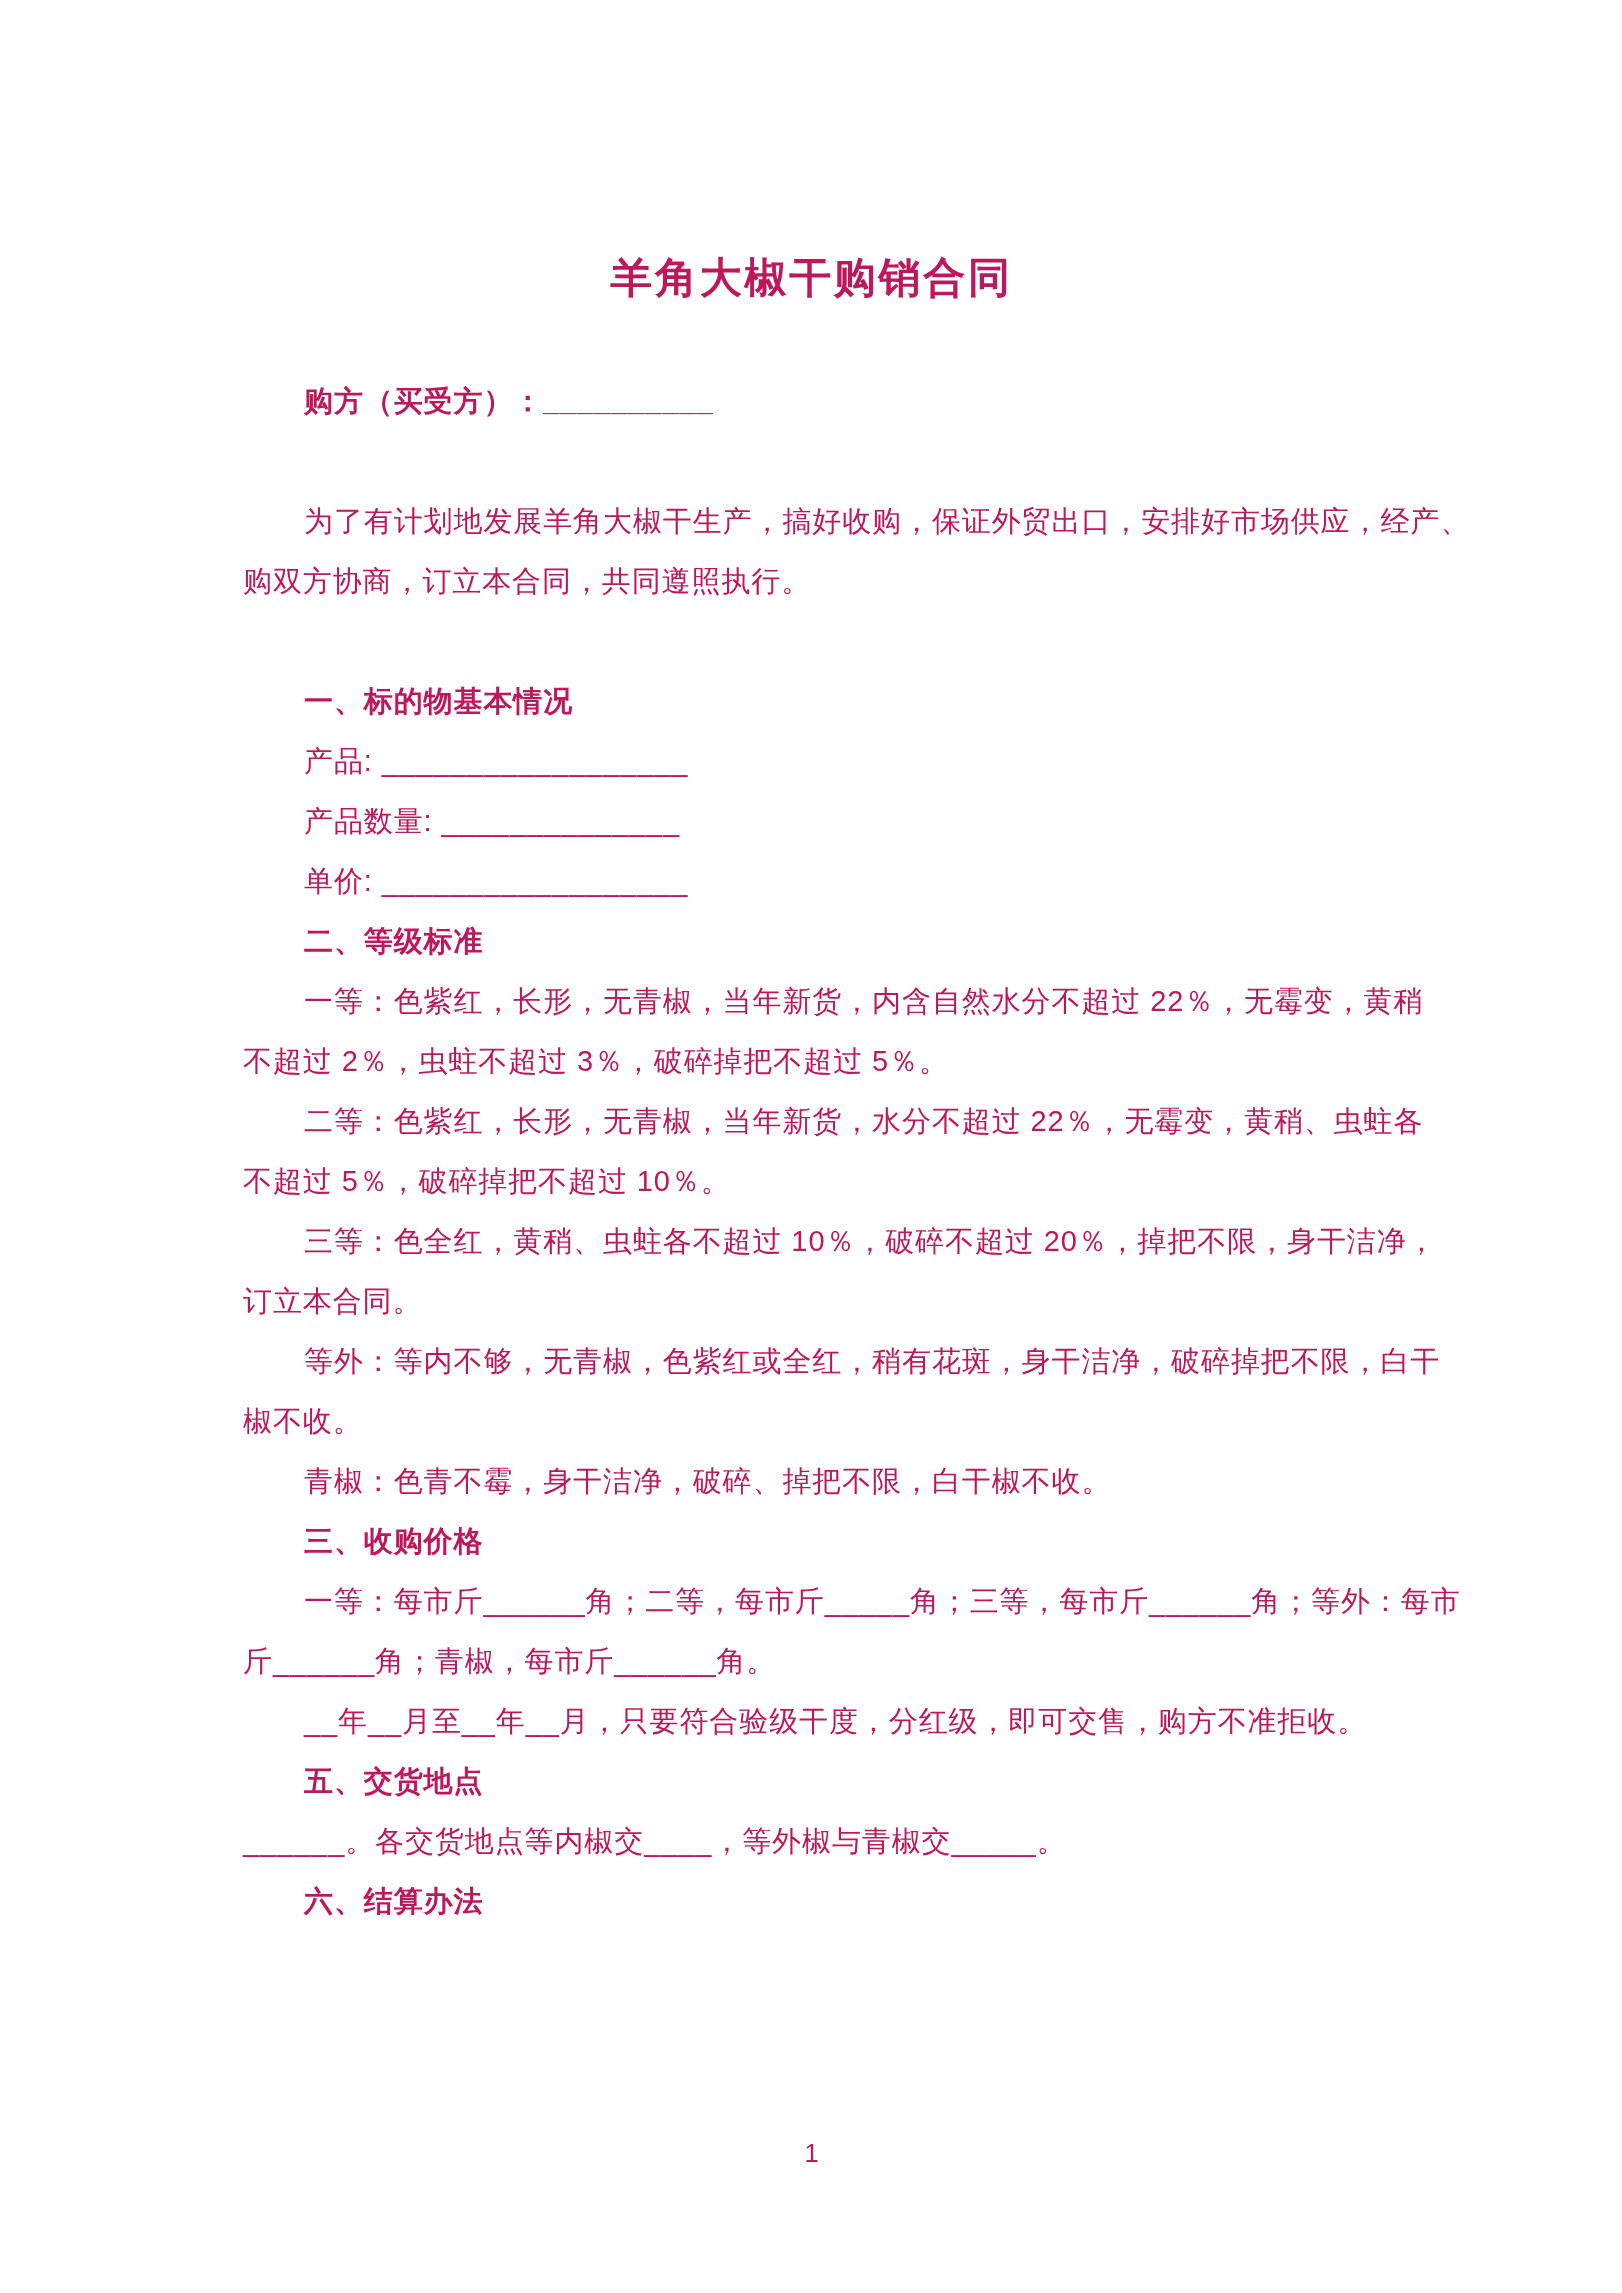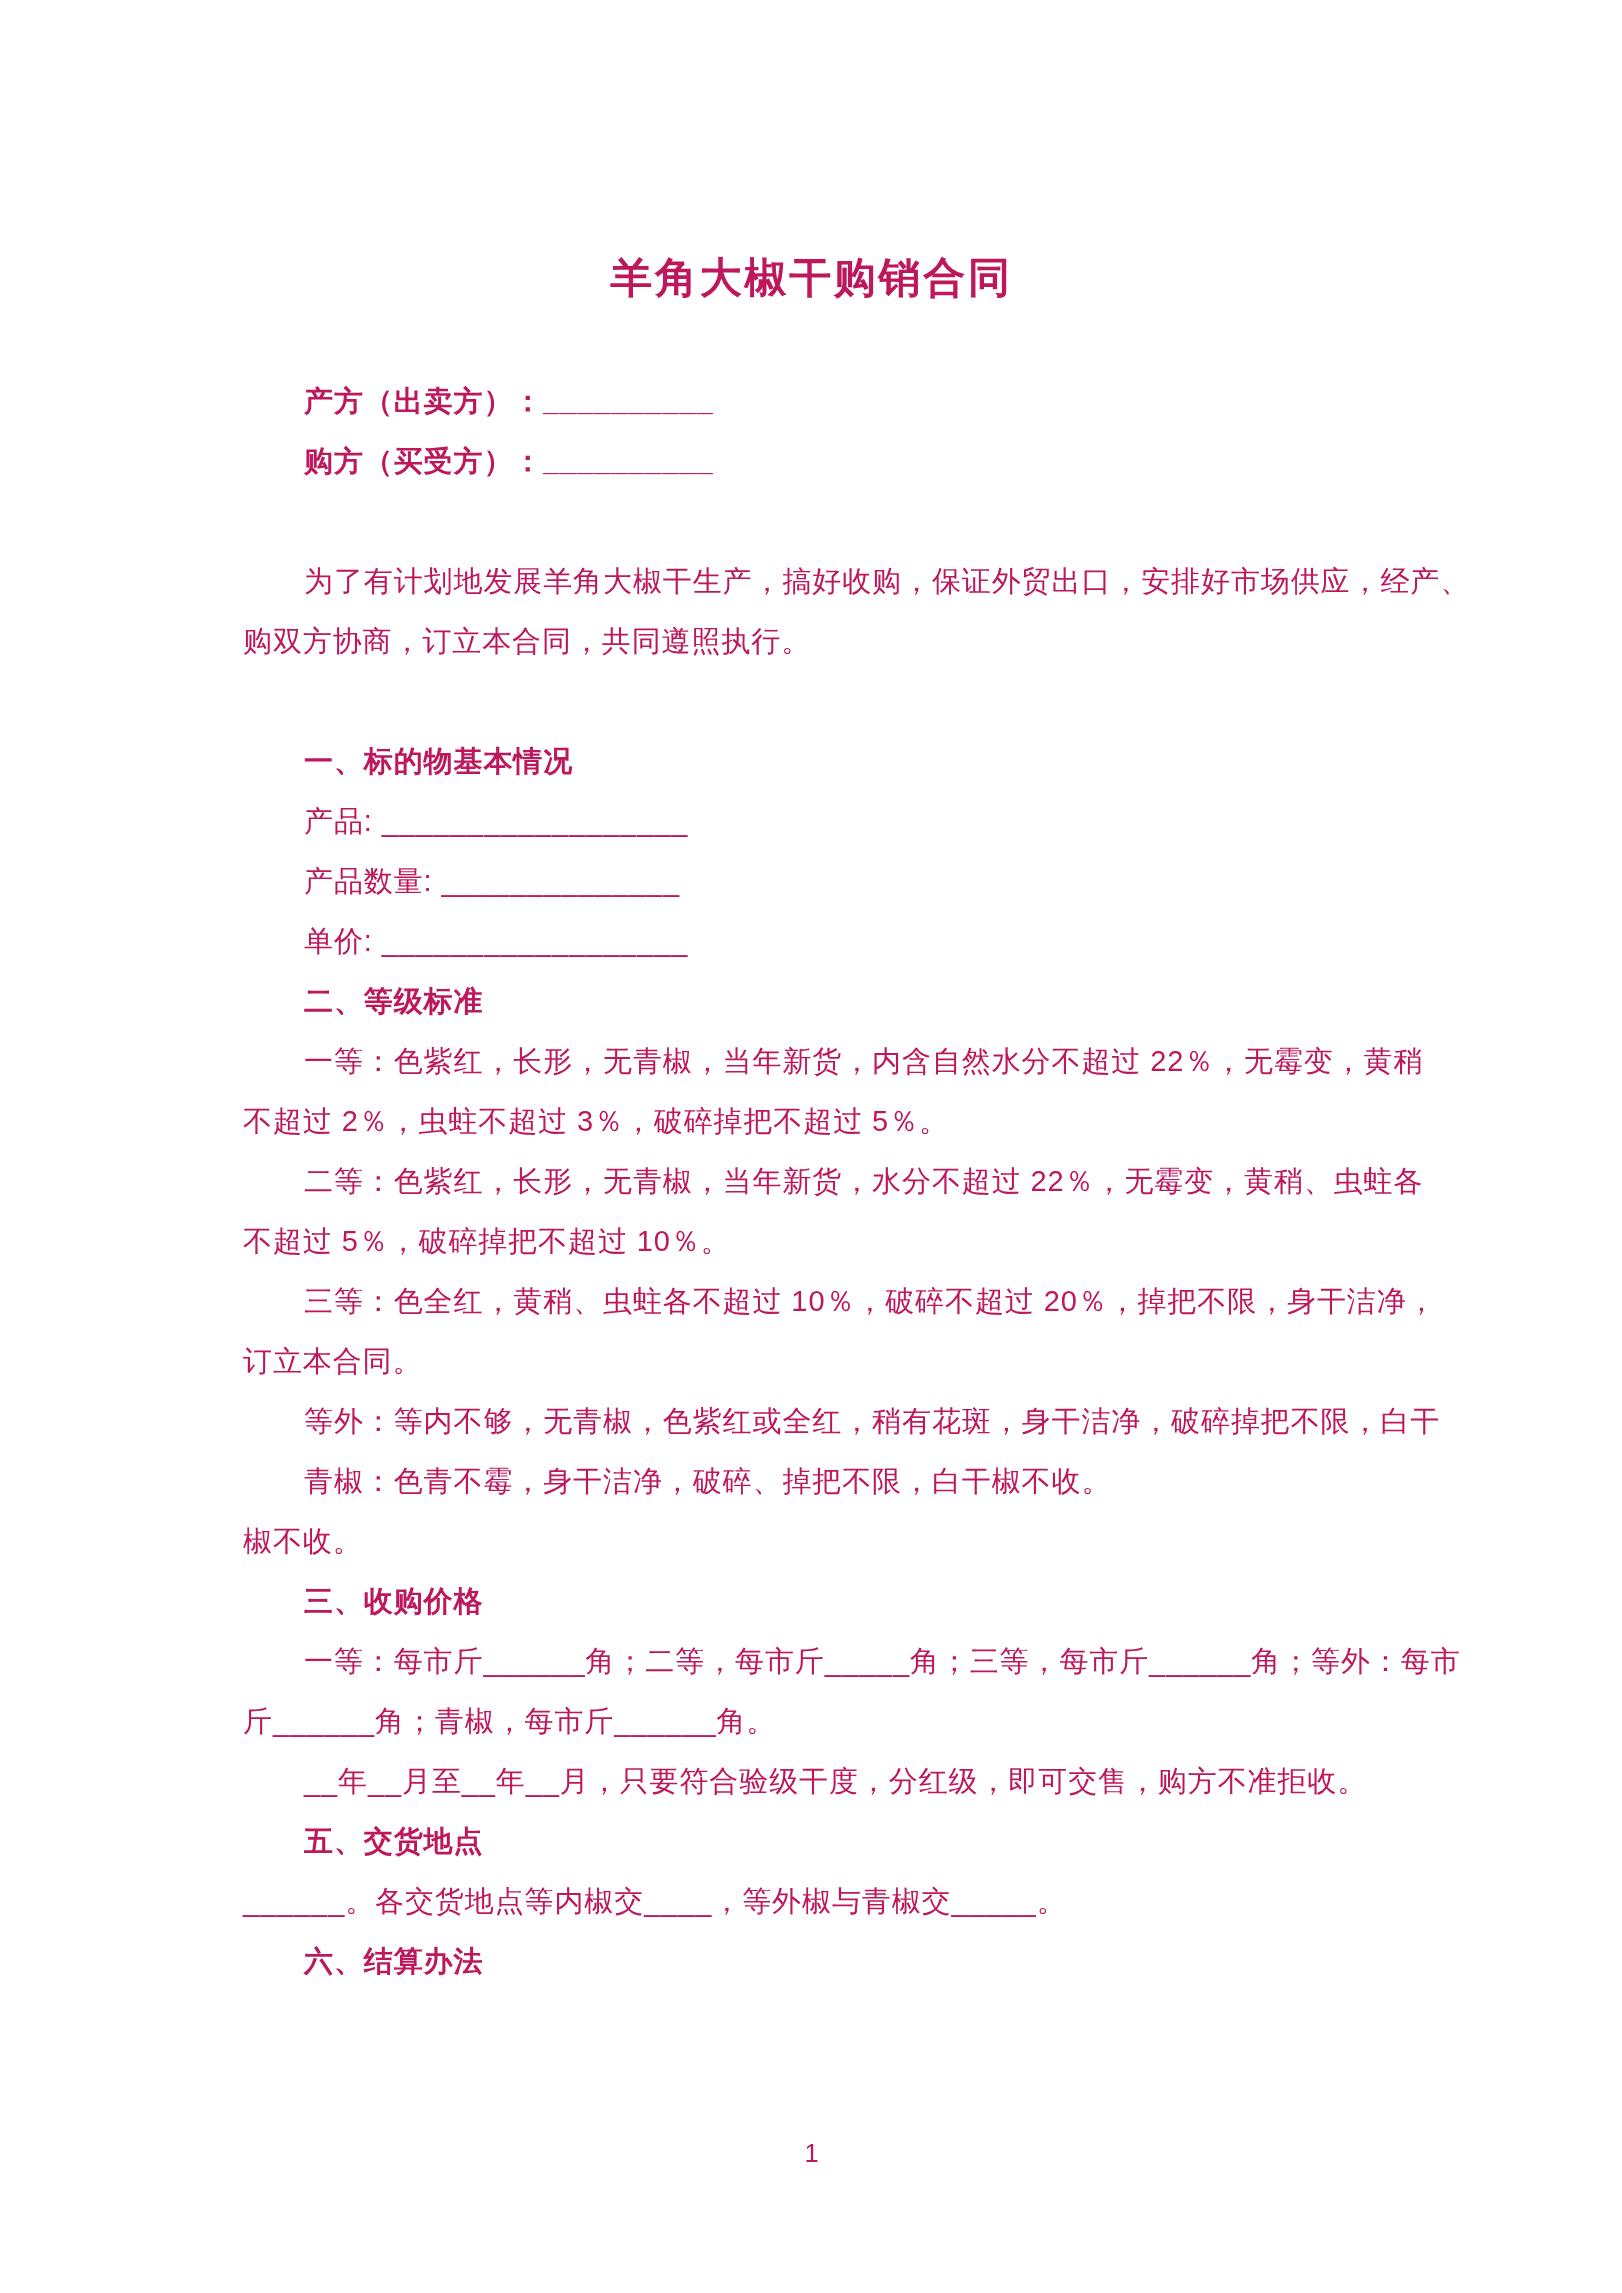--- a/index.html
+++ b/index.html
@@ -54,21 +54,20 @@
   }
 </style>
 </head>
 <body>
 
 <div class="page">
   <div class="content">
 
     <div class="doc-title">羊角大椒干购销合同</div>
 
-    <div class="ln b ind">产方（出卖方）：__________</div>
     <div class="ln b ind">购方（买受方）：__________</div>
 
     <div class="gap"></div>
 
     <div class="ln ind">为了有计划地发展羊角大椒干生产，搞好收购，保证外贸出口，安排好市场供应，经产、</div>
     <div class="ln">购双方协商，订立本合同，共同遵照执行。</div>
 
     <div class="gap"></div>
 
     <div class="ln b ind">一、标的物基本情况</div>
@@ -77,22 +76,22 @@
     <div class="ln ind">单价: __________________</div>
 
     <div class="ln b ind">二、等级标准</div>
     <div class="ln ind">一等：色紫红，长形，无青椒，当年新货，内含自然水分不超过 22％，无霉变，黄稍</div>
     <div class="ln">不超过 2％，虫蛀不超过 3％，破碎掉把不超过 5％。</div>
     <div class="ln ind">二等：色紫红，长形，无青椒，当年新货，水分不超过 22％，无霉变，黄稍、虫蛀各</div>
     <div class="ln">不超过 5％，破碎掉把不超过 10％。</div>
     <div class="ln ind">三等：色全红，黄稍、虫蛀各不超过 10％，破碎不超过 20％，掉把不限，身干洁净，</div>
     <div class="ln">订立本合同。</div>
     <div class="ln ind">等外：等内不够，无青椒，色紫红或全红，稍有花斑，身干洁净，破碎掉把不限，白干</div>
+    <div class="ln">椒不收。</div>
     <div class="ln ind">青椒：色青不霉，身干洁净，破碎、掉把不限，白干椒不收。</div>
-    <div class="ln">椒不收。</div>
 
     <div class="ln b ind">三、收购价格</div>
     <div class="ln ind">一等：每市斤______角；二等，每市斤_____角；三等，每市斤______角；等外：每市</div>
     <div class="ln">斤______角；青椒，每市斤______角。</div>
 
     <div class="ln ind">__年__月至__年__月，只要符合验级干度，分红级，即可交售，购方不准拒收。</div>
 
     <div class="ln b ind">五、交货地点</div>
     <div class="ln">______。各交货地点等内椒交____，等外椒与青椒交_____。</div>
 

